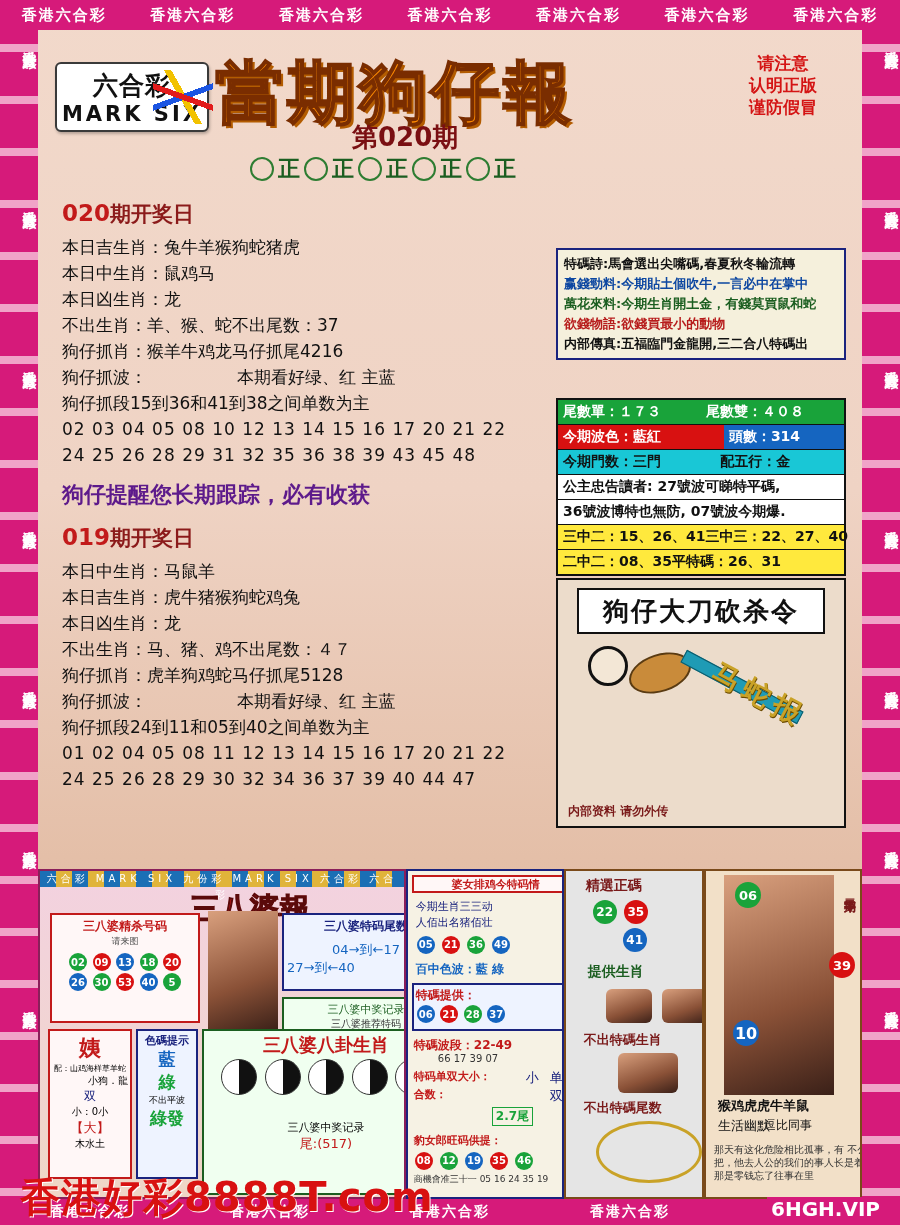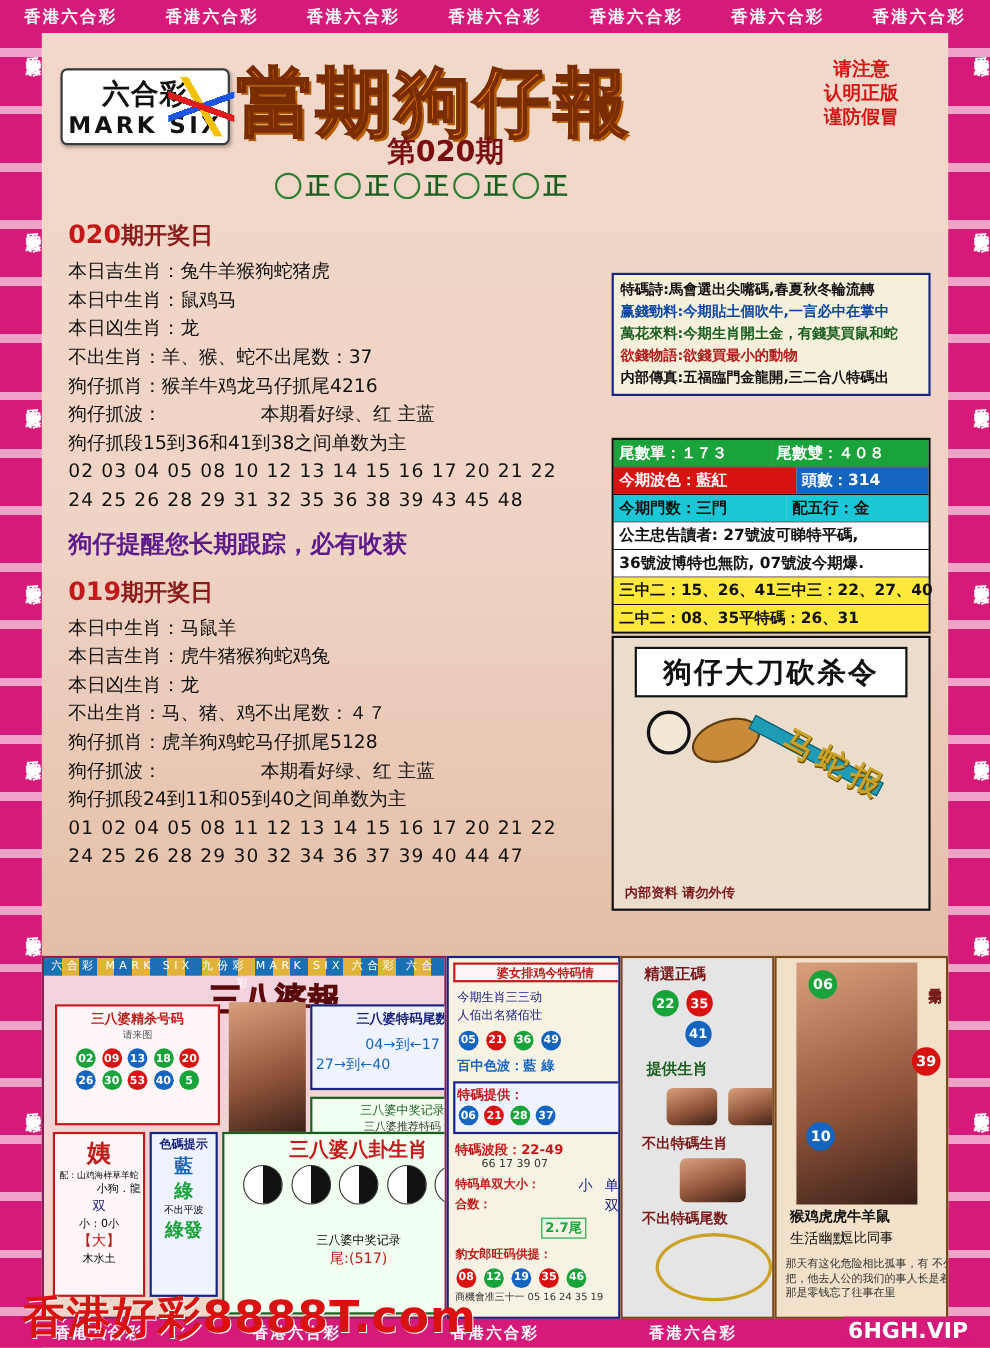--- a/index.html
+++ b/index.html
@@ -454,21 +454,21 @@
       <div style="position:absolute;left:30px;top:250px;width:100px;height:56px;border:3px solid #c9a227;border-radius:50%;"></div>
     </div>
 
     <div class="card c4" style="width:180px;">
       <div class="photo" style="left:18px;top:4px;width:110px;height:220px;"></div>
       <div style="position:absolute;right:2px;top:4px;">
         <span class="vtext">第零二零期</span>
       </div>
       <span class="ball b-green" style="position:absolute;left:28px;top:10px;width:26px;height:26px;font-size:13px;">06</span>
       <span class="ball b-red" style="position:absolute;left:122px;top:80px;width:26px;height:26px;font-size:13px;">39</span>
-      <span class="ball b-blue" style="position:absolute;left:26px;top:148px;width:26px;height:26px;font-size:13px;">10</span>
+      <span class="ball b-blue" style="position:absolute;left:26px;top:148px;width:26px;height:26px;font-size:16px;">10</span>
       <div style="position:absolute;left:12px;top:226px;font-size:13px;font-weight:bold;color:#111;">猴鸡虎虎牛羊鼠</div>
       <div style="position:absolute;left:12px;top:246px;font-size:13px;color:#111;">生活幽默</div>
       <div style="position:absolute;left:58px;top:246px;font-size:12px;color:#111;">逗比同事</div>
       <div class="smalltxt" style="position:absolute;left:8px;top:272px;width:164px;">那天有这化危险相比孤事，有  不公把，他去人公的我们的事人长是着，那是零钱忘了往事在里</div>
     </div>
   </div>
 
   <div class="watermark">香港好彩8888T.com</div>
   <div class="wmright">6HGH.VIP</div>
 

